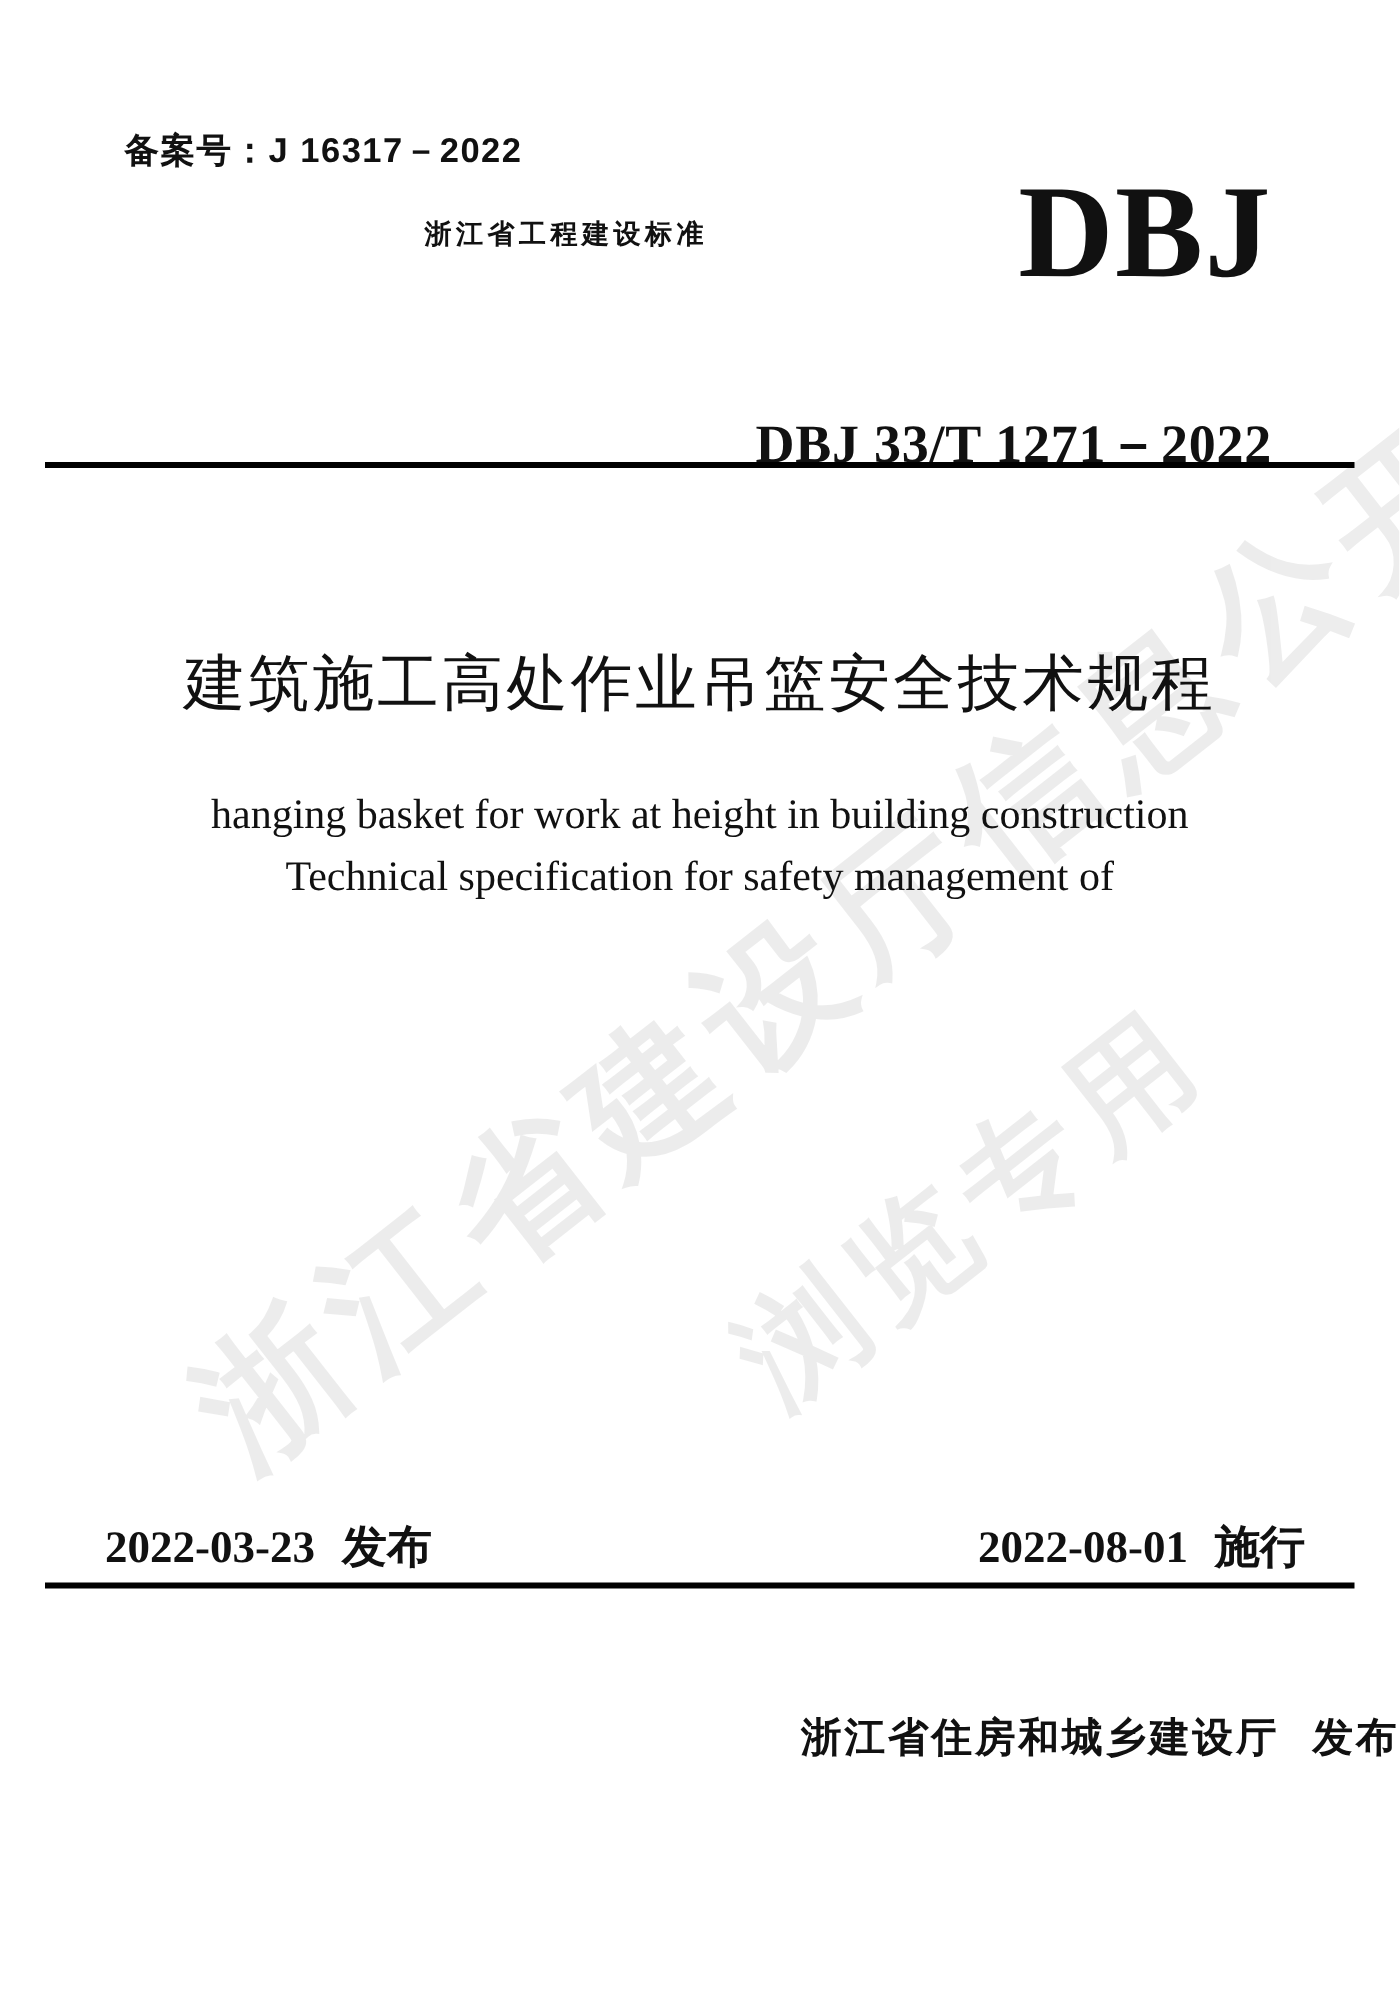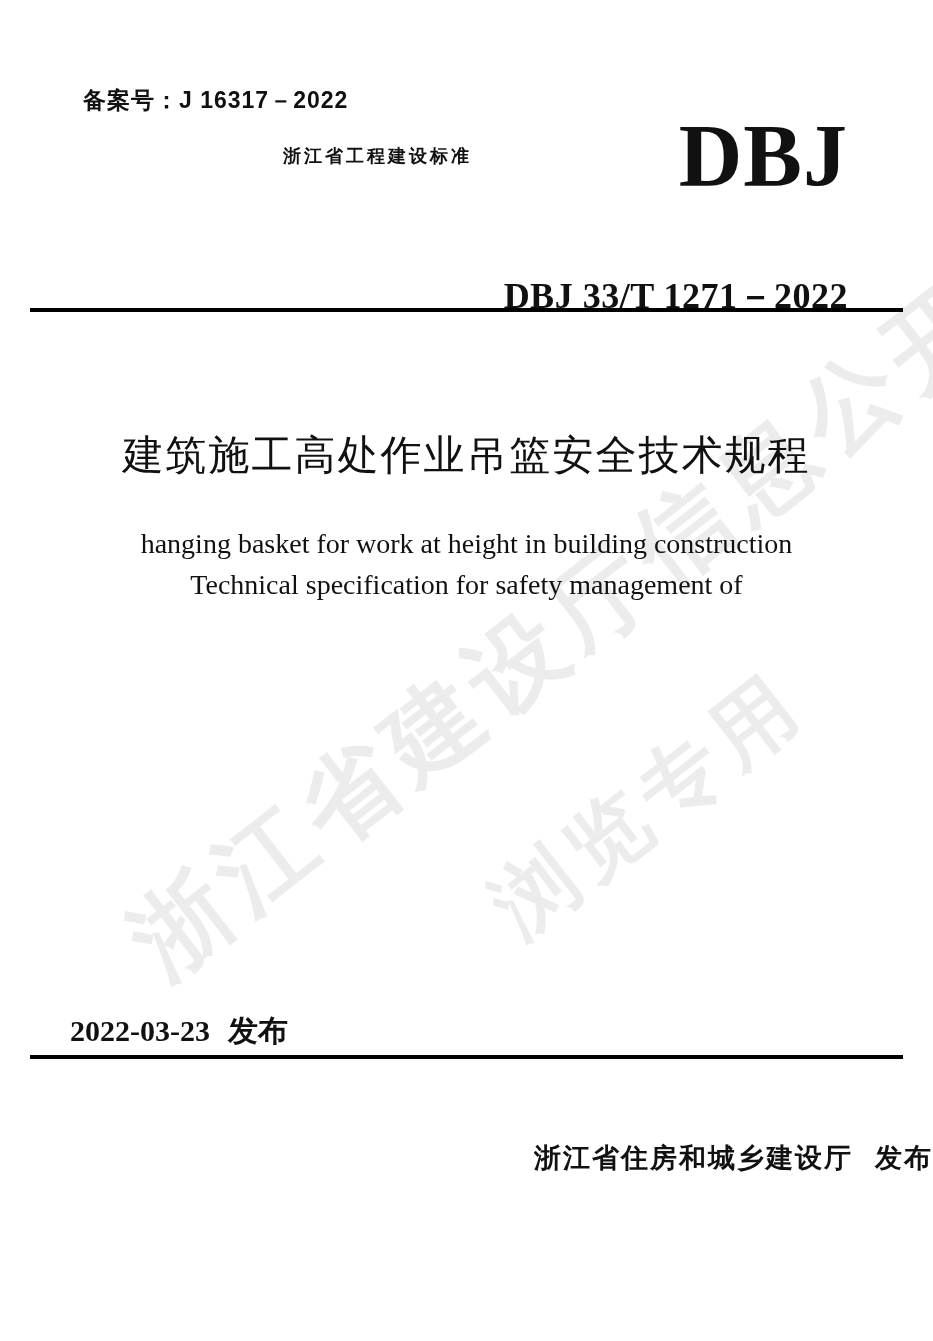--- a/index.html
+++ b/index.html
@@ -185,20 +185,23 @@
 
   <div class="title-en">
     <div>hanging basket for work at height in building construction</div>
     <div>Technical specification for safety management of</div>
   </div>
 
   <div class="dates">
     <div class="date-cell">
       <span>2022-03-23</span><span class="act">发布</span>
     </div>
+    <div class="date-cell">
+      <span>2022-08-01</span><span class="act">施行</span>
+    </div>
   </div>
 
   <div class="rule rule-bottom"></div>
 
   <div class="issuer">
     <span>浙江省住房和城乡建设厅</span><span class="pub">发布</span>
   </div>
 
 </div>
 

